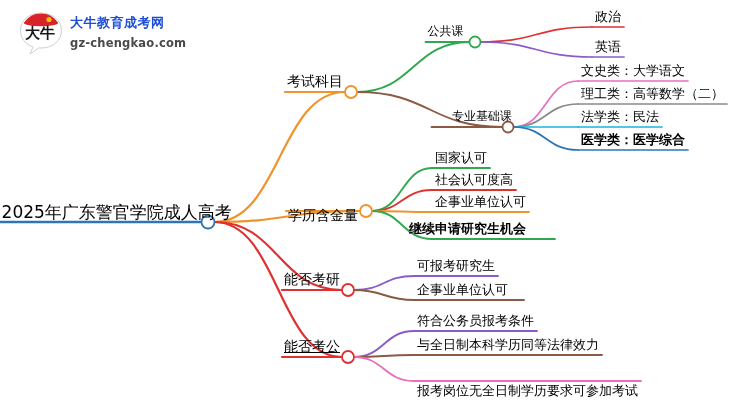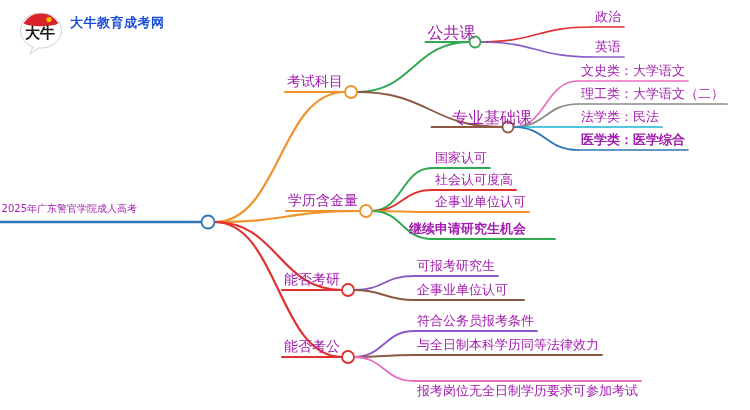--- a/index.html
+++ b/index.html
@@ -63,44 +63,45 @@
   #map-svg {
     position: absolute;
     left: 0;
     top: 0;
     width: 750px;
     height: 410px;
   }
   .node-label {
     position: absolute;
     font-family: "DejaVu Sans", "Liberation Sans", sans-serif;
-    color: #a21caf;
+    color: #000000;
     white-space: nowrap;
     line-height: 1;
   }
-  .lvl0 { font-size: 10px; }
+  .lvl0 { font-size: 17px; }
   .lvl1 { font-size: 14px; }
-  .lvl2 { font-size: 16px; }
+  .lvl2 { font-size: 12px; }
   .lvl3 { font-size: 13px; }
 </style>
 </head>
 <body>
 
 <div id="stage">
 
   <div id="logo">
     <svg id="logo-mark" viewBox="0 0 46 46">
       <path d="M23 3 C11 3 2.5 10.5 2.5 20.5 C2.5 28 7.5 34.5 15 37 L12 44 L21 37.8 C21.7 37.9 22.3 38 23 38 C35 38 43.5 30.5 43.5 20.5 C43.5 10.5 35 3 23 3 Z" fill="#ffffff" stroke="#cfcfcf" stroke-width="1"></path>
       <path d="M6 13 C10 6.5 16 3.5 23 3.5 C30 3.5 36 6.5 40 13 Z" fill="#d8232a"></path>
       <ellipse cx="23" cy="13" rx="17" ry="3.2" fill="#d8232a"></ellipse>
       <circle cx="31" cy="9.5" r="2.6" fill="#f2c300"></circle>
       <text x="22" y="28" font-family="DejaVu Sans, sans-serif" font-size="15" font-weight="bold" fill="#1a1a1a" text-anchor="middle">大牛</text>
     </svg>
     <div id="logo-text">
       <div class="logo-cn">大牛教育成考网</div>
+      <div class="logo-en">gz-chengkao.com</div>
     </div>
   </div>
 
   <svg id="map-svg" viewBox="0 0 750 410">
     <g id="edges" fill="none" stroke-linecap="round">
         <line x1="-0.40625" y1="222" x2="208" y2="222" stroke="#2e75b6" stroke-width="2.4"></line>
         <path d="M 214.5 222 C 279.75 222, 279.75 92, 345 92" stroke="#f0932b" stroke-width="2.2" fill="none"></path>
         <line x1="285" y1="92" x2="351" y2="92" stroke="#f0932b" stroke-width="2.2"></line>
         <path d="M 357 92 C 413.25 92, 413.25 42, 469.5 42" stroke="#2fa84f" stroke-width="1.9" fill="none"></path>
         <line x1="425.5" y1="42" x2="475" y2="42" stroke="#2fa84f" stroke-width="1.9"></line>
@@ -155,30 +156,30 @@
   </svg>
 
   <div id="labels">
       <div class="node-label lvl0" style="left: 1.59375px; top: 203.5px;">2025年广东警官学院成人高考</div>
       <div class="node-label lvl1" style="left: 287px; top: 74px;">考试科目</div>
       <div class="node-label lvl2" style="left: 427.5px; top: 24.5px;">公共课</div>
       <div class="node-label lvl3" style="left: 595px; top: 10px;">政治</div>
       <div class="node-label lvl3" style="left: 595px; top: 40px;">英语</div>
       <div class="node-label lvl2" style="left: 452px; top: 109.5px;">专业基础课</div>
       <div class="node-label lvl3" style="left: 581px; top: 64px;">文史类：大学语文</div>
-      <div class="node-label lvl3" style="left: 581px; top: 87px;">理工类：大学语文（二）</div>
+      <div class="node-label lvl3" style="left: 581px; top: 87px;">理工类：高等数学（二）</div>
       <div class="node-label lvl3" style="left: 581px; top: 110px;">法学类：民法</div>
       <div class="node-label lvl3" style="left: 581px; top: 133px; font-weight: bold;">医学类：医学综合</div>
-      <div class="node-label lvl1" style="left: 288px; top: 193px;">学历含金量</div>
+      <div class="node-label lvl1" style="left: 288px; top: 208px;">学历含金量</div>
       <div class="node-label lvl3" style="left: 435px; top: 151px;">国家认可</div>
       <div class="node-label lvl3" style="left: 435px; top: 173px; text-align: center;">社会认可度高</div>
       <div class="node-label lvl3" style="left: 435px; top: 195px;">企事业单位认可</div>
       <div class="node-label lvl3" style="left: 409px; top: 222px; font-weight: bold;">继续申请研究生机会</div>
       <div class="node-label lvl1" style="left: 284px; top: 272px;">能否考研</div>
       <div class="node-label lvl3" style="left: 417px; top: 259px;">可报考研究生</div>
       <div class="node-label lvl3" style="left: 417px; top: 283px;">企事业单位认可</div>
-      <div class="node-label lvl1" style="left: 284px; top: 339px;">能否考公</div>
+      <div class="node-label lvl1" style="left: 284px; top: 339px; text-decoration: underline;">能否考公</div>
       <div class="node-label lvl3" style="left: 417px; top: 314px;">符合公务员报考条件</div>
       <div class="node-label lvl3" style="left: 417px; top: 338px;">与全日制本科学历同等法律效力</div>
       <div class="node-label lvl3" style="left: 417px; top: 384px;">报考岗位无全日制学历要求可参加考试</div>
     </div>
 
 </div>
 
 </body></html>

